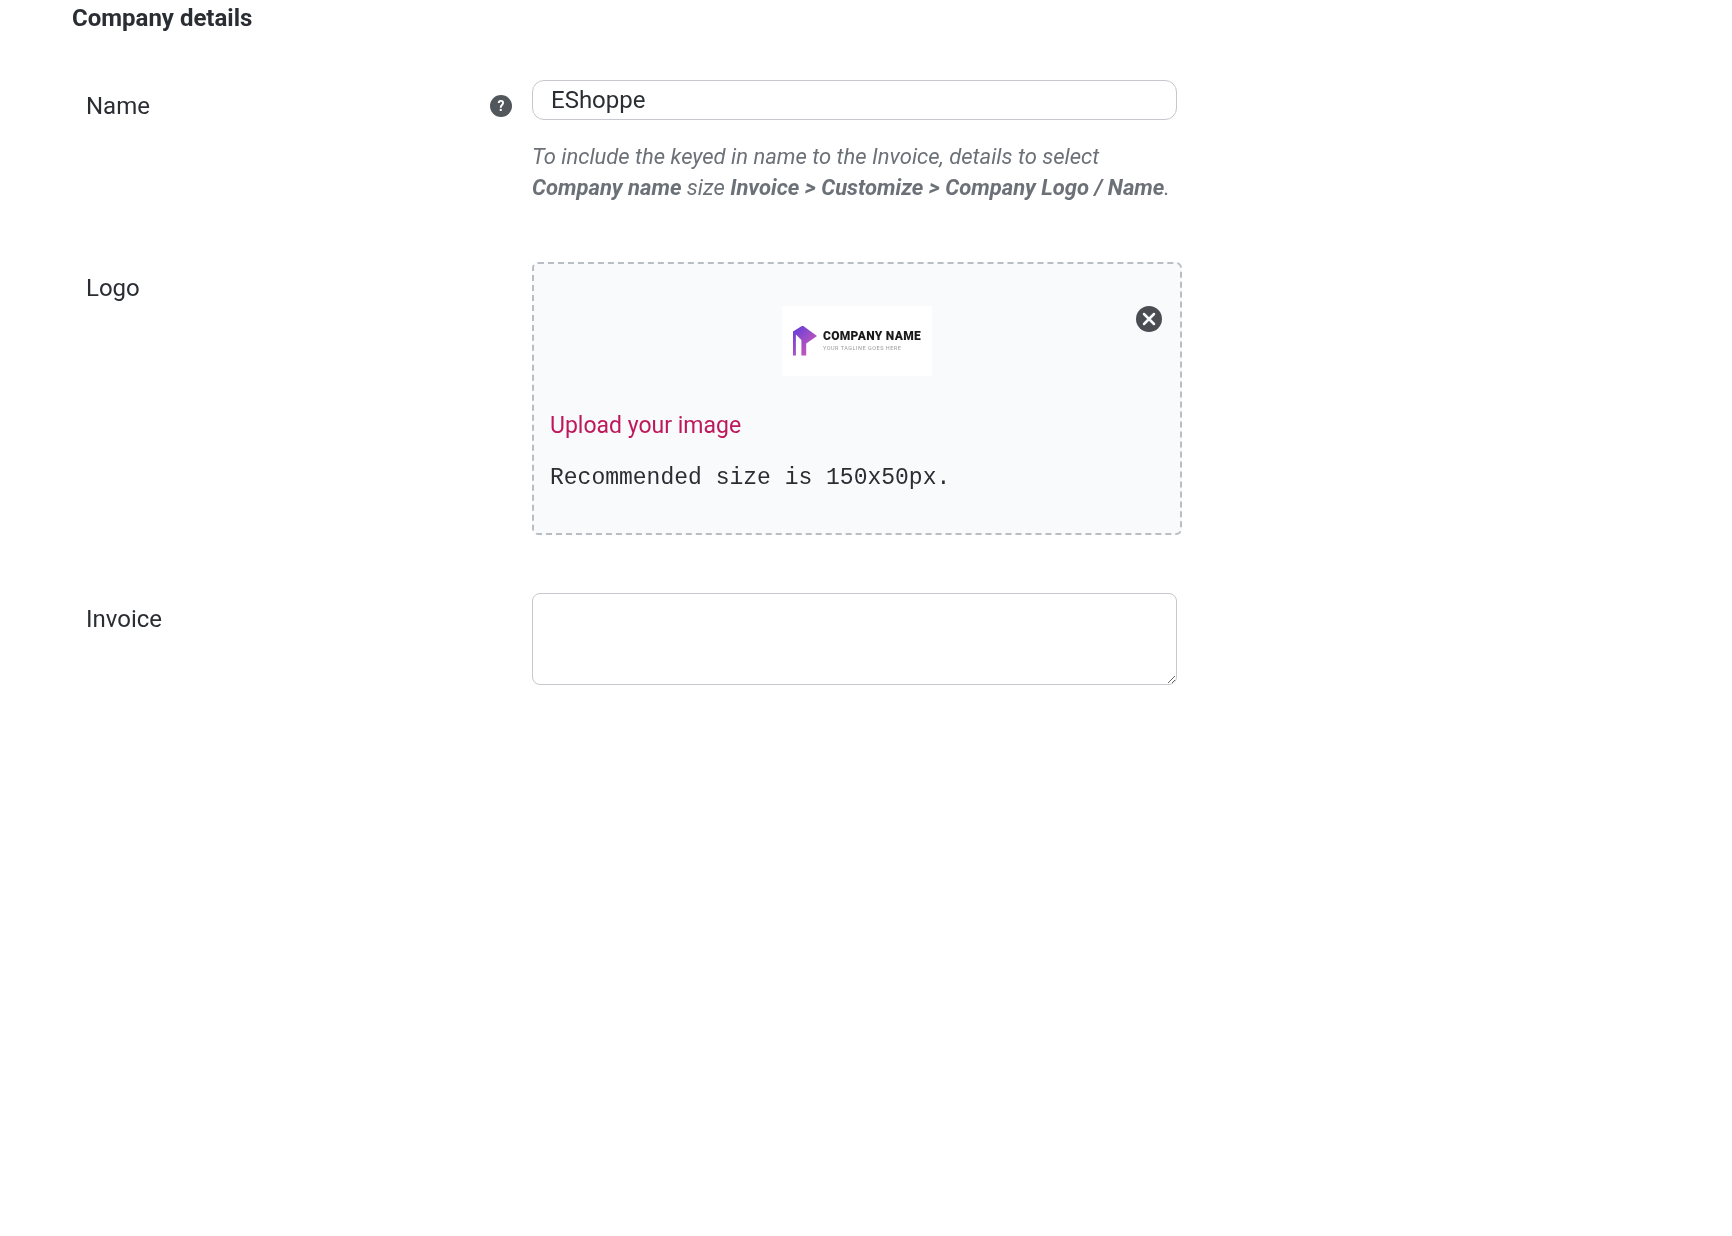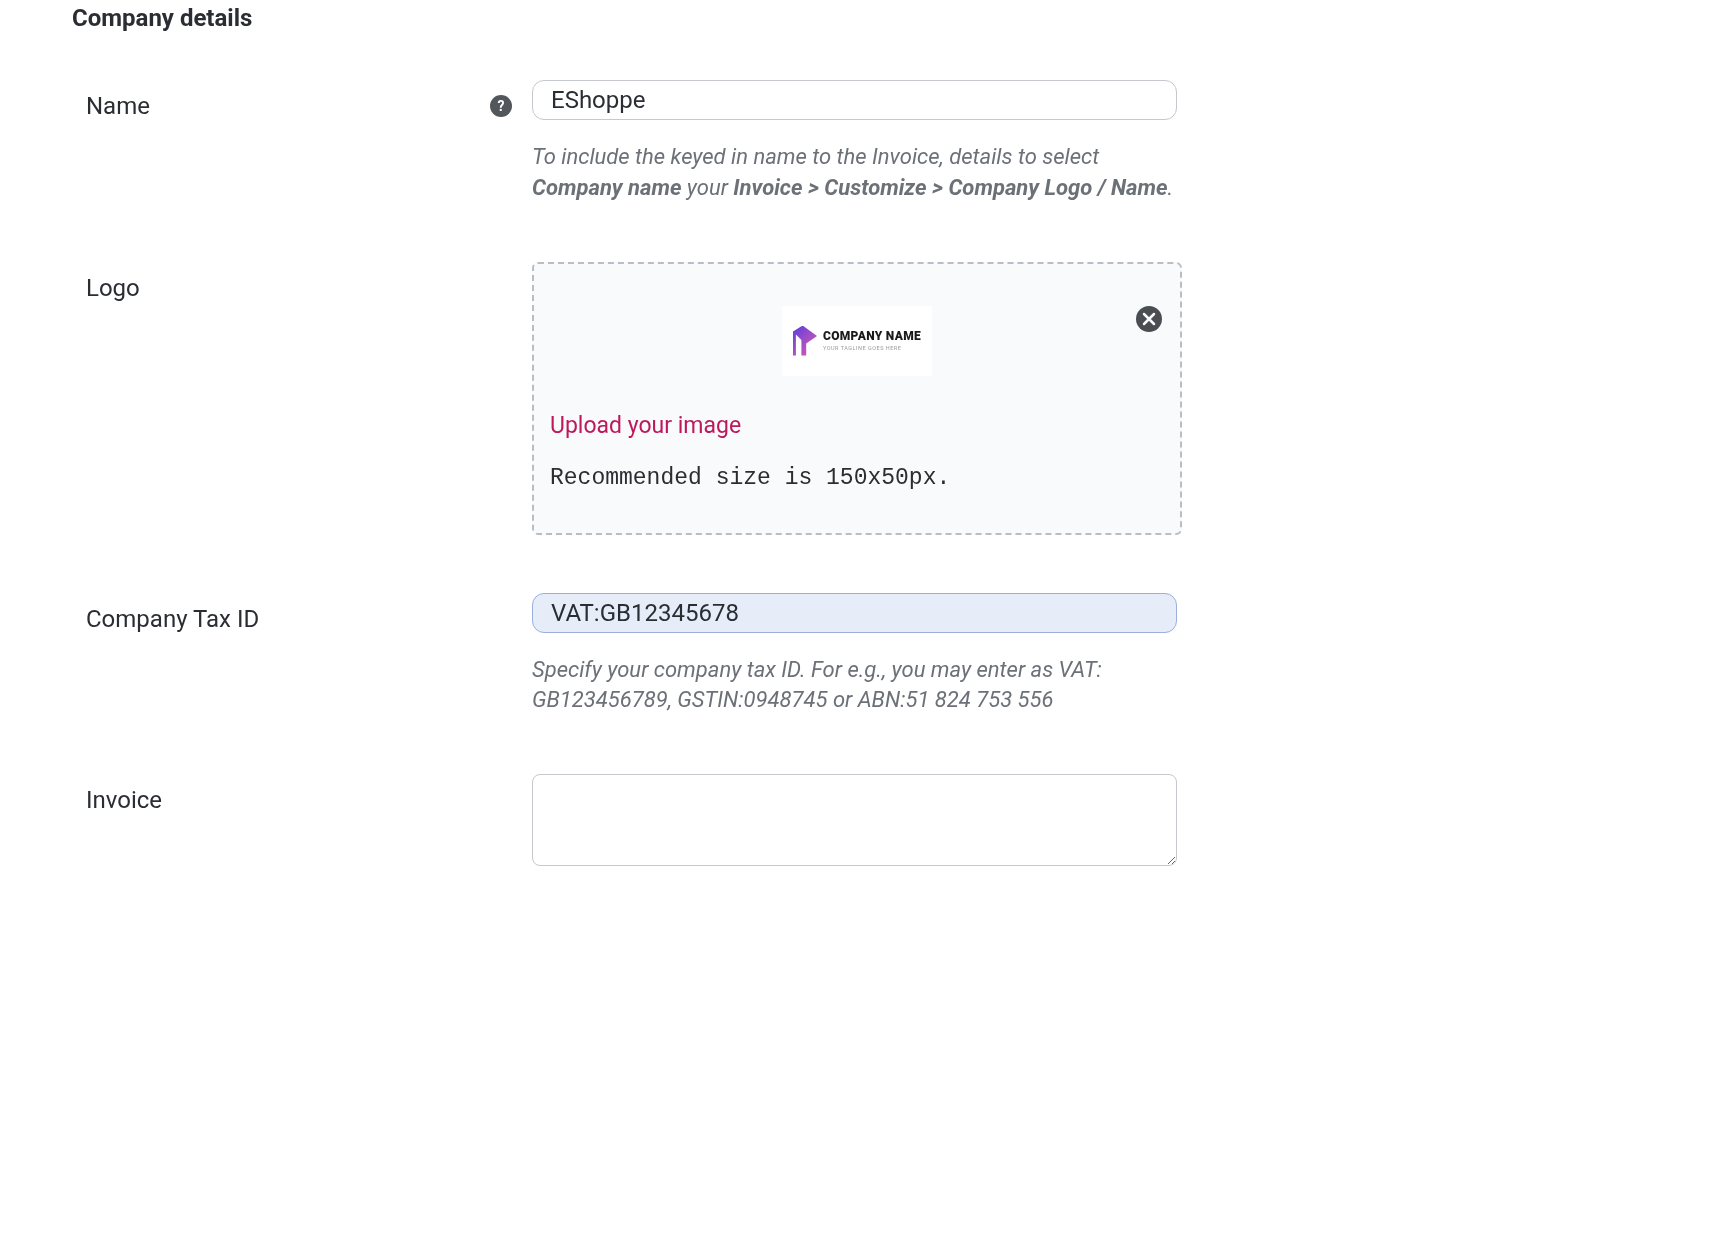--- a/index.html
+++ b/index.html
@@ -183,21 +183,21 @@
   <h2 class="section-title">Company details</h2>
 
   <div class="form-row">
     <div class="label-col">
       <span class="label">Name</span>
       <span class="help-icon">?</span>
     </div>
     <div class="input-col">
       <input type="text" class="text-input" value="EShoppe" style="">
       <p class="hint">
-        <span>To include the keyed in name to the Invoice, details to select </span><span class="bold">Company name</span><span> your </span><span class="bold">Invoice &gt; Customize &gt; Company Logo / Name</span><span>.</span>
+        <span>To include the keyed in name to the Invoice, details to select </span><span class="bold">Company name</span><span> size </span><span class="bold">Invoice &gt; Customize &gt; Company Logo / Name</span><span>.</span>
       </p>
     </div>
   </div>
 
   <div class="form-row">
     <div class="label-col">
       <span class="label">Logo</span>
     </div>
     <div class="input-col">
       <div class="upload-area">
@@ -214,29 +214,20 @@
               <span class="logo-sub">YOUR TAGLINE GOES HERE</span>
             </div>
           </div>
         </div>
         <div class="upload-text">Upload your image</div>
         <div class="upload-text-sub">Recommended size is 150x50px.</div>
       </div>
     </div>
   </div>
 
-  <div class="form-row">
-    <div class="label-col">
-      <span class="label">Company Tax ID</span>
-    </div>
-    <div class="input-col">
-      <input type="text" class="text-input focused" value="VAT:GB12345678" style="">
-      <p class="hint">Specify your company tax ID. For e.g., you may enter as VAT: GB123456789, GSTIN:0948745 or ABN:51 824 753 556</p>
-    </div>
-  </div>
 
   <div class="form-row">
     <div class="label-col">
       <span class="label">Invoice</span>
     </div>
     <div class="input-col">
       <textarea class="footer-textarea" style=""></textarea>
     </div>
   </div>
 

